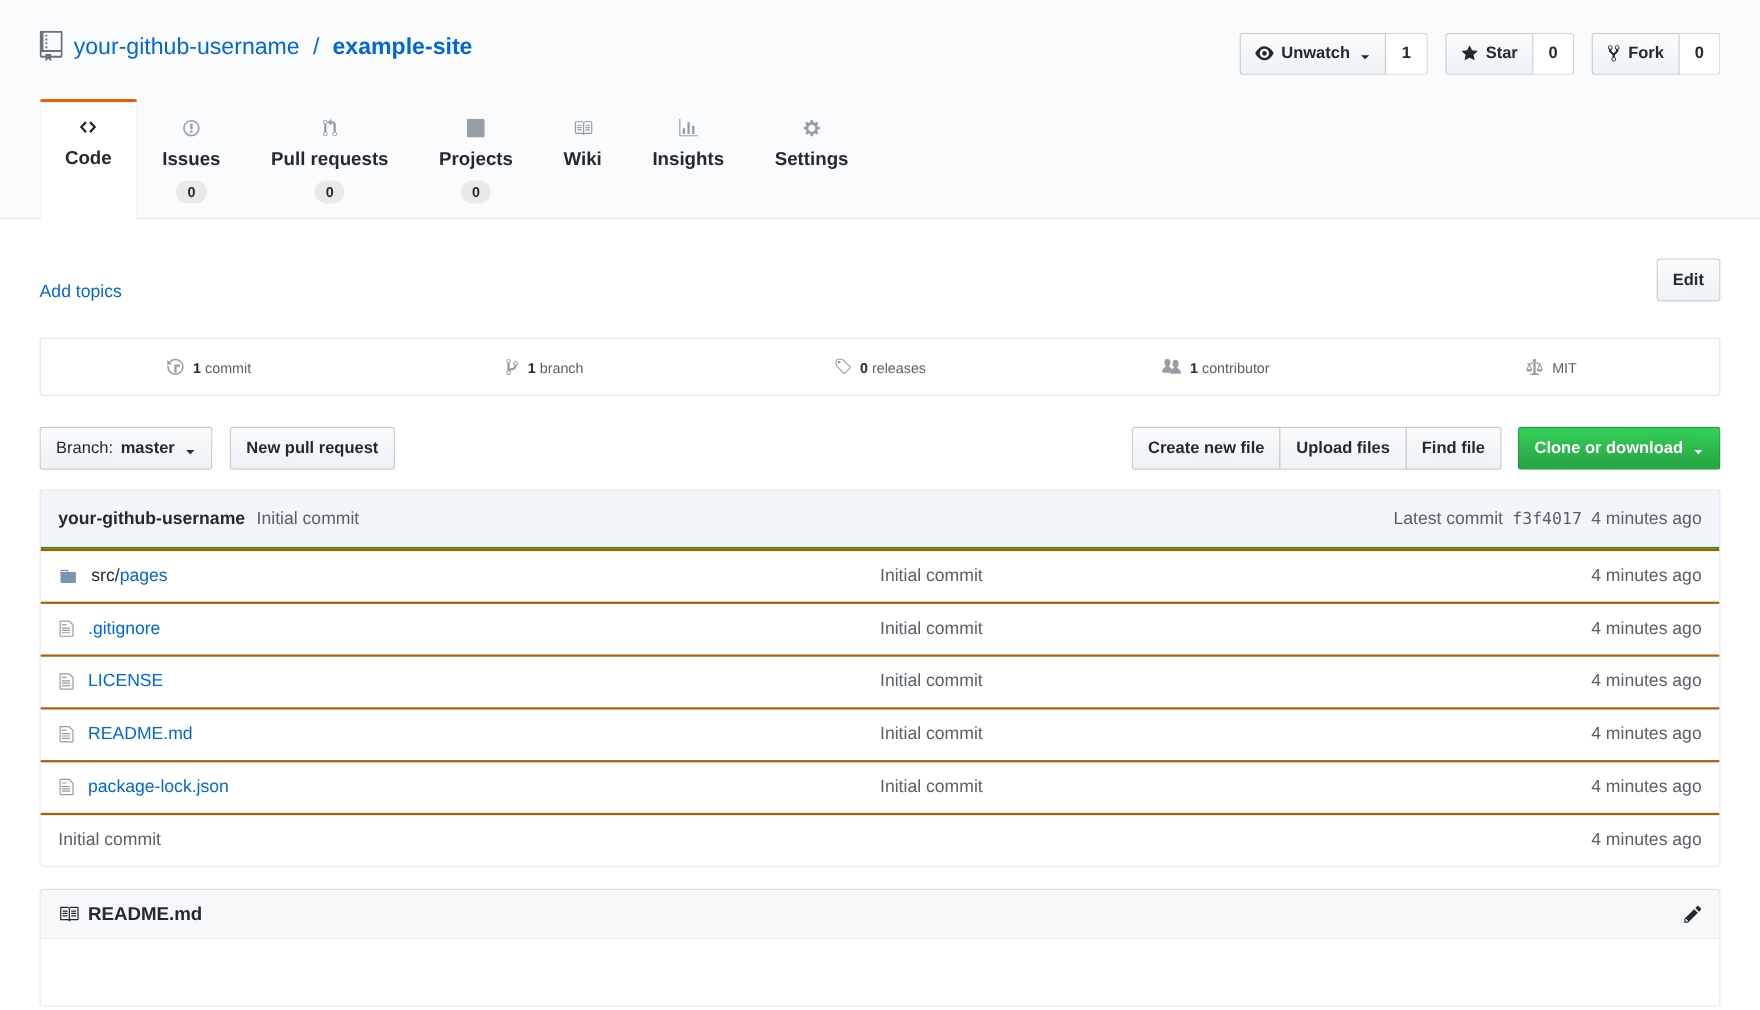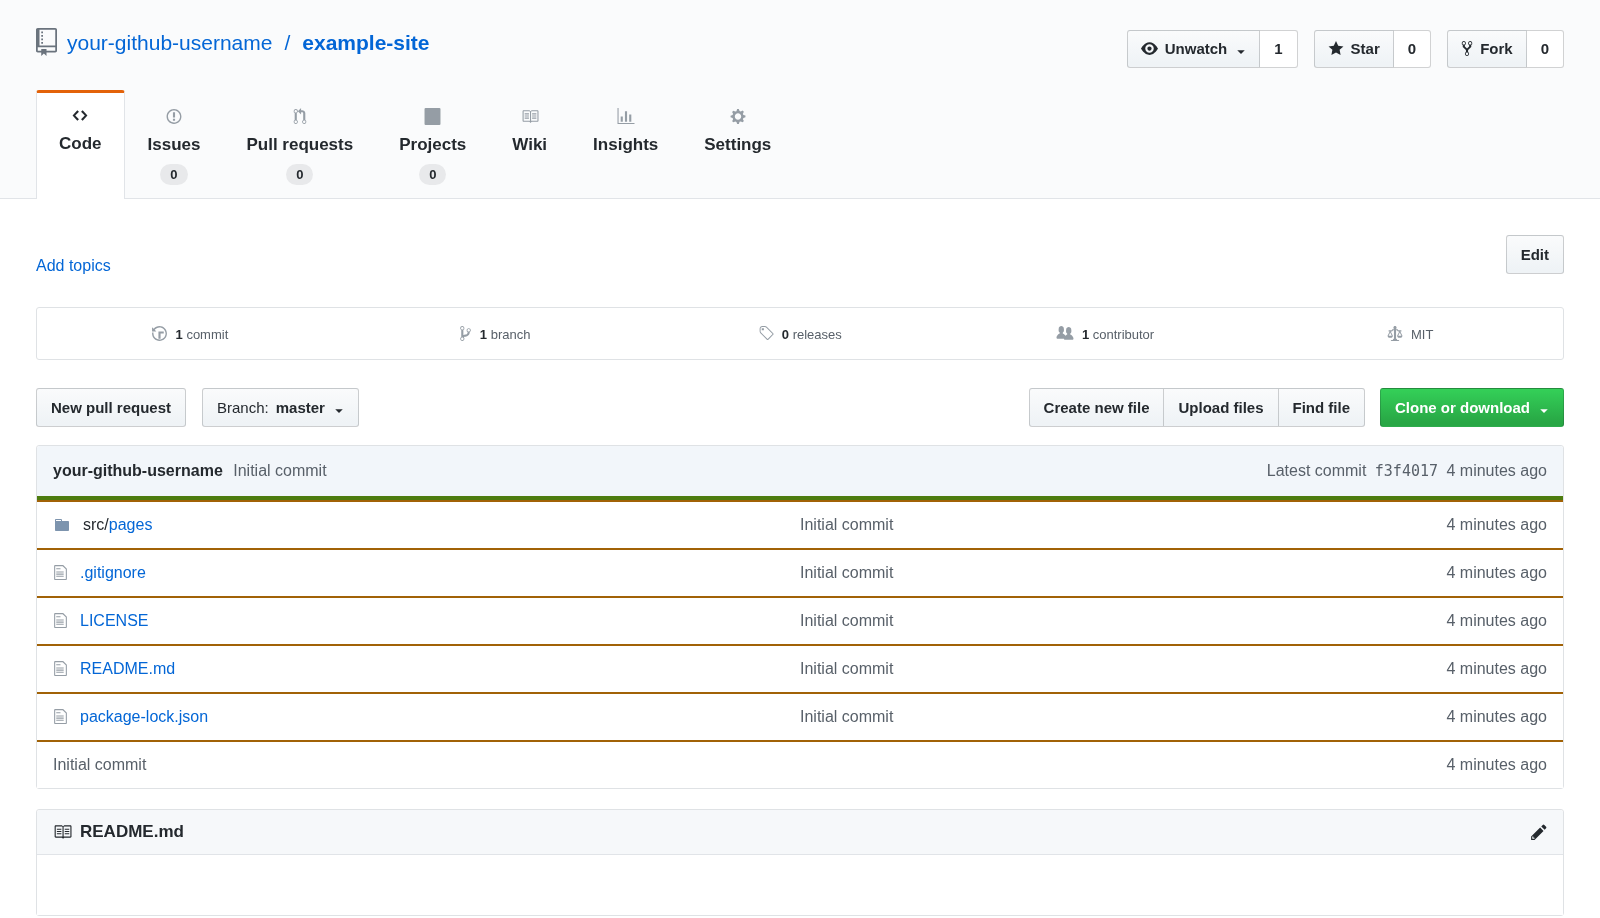--- a/index.html
+++ b/index.html
@@ -118,21 +118,21 @@
   .branch-label { font-weight:normal; }
   .branch-name { font-weight:bold; }
 
   
   .files-box { margin-top:18px; border:1px solid #dfe2e5; border-radius:3px; }
   .commit-tease {
     display:flex; justify-content:space-between; align-items:center;
     background:#f2f6fa;
     padding:16px 16px; font-size:16px;
     border-radius:3px 3px 0 0;
-    border-bottom:4px solid #4d7c0f;
+    border-bottom:2px solid #4d7c0f;
   }
   .commit-author { font-weight:bold; color:#24292e; }
   .commit-msg { color:#586069; margin-left:6px; }
   .commit-meta { color:#586069; }
   .commit-sha { font-family:"DejaVu Sans Mono", monospace; font-size:15px; color:#586069; margin:0 4px; }
 
   .file-row {
     display:flex; align-items:center;
     padding:14px 16px; font-size:16px;
     border-top:2px solid #a16207;
@@ -339,30 +339,30 @@
             <path d="M7 4c-.83 0-1.5-.67-1.5-1.5S6.17 1 7 1s1.5.67 1.5 1.5S7.83 4 7 4zm7 6c0 1.11-.89 2-2 2h-1c-1.11 0-2-.89-2-2l2-4h-1c-.55 0-1-.45-1-1H8v8c.42 0 1 .45 1 1h1c.42 0 1 .45 1 1H3c0-.55.58-1 1-1h1c0-.55.58-1 1-1h.03L6 5H5c0 .55-.45 1-1 1H3l2 4c0 1.11-.89 2-2 2H2c-1.11 0-2-.89-2-2l2-4H1V5h3c0-.55.45-1 1-1h4c.55 0 1 .45 1 1h3v1h-1l2 4zM2.5 7L1 10h3L2.5 7zM13 10l-1.5-3-1.5 3h3z"></path>
           </svg>
       </span>
       <span class="num"></span>
       <span>MIT</span>
     </a>
   </div>
 
   <div class="file-nav">
     <div class="file-nav-left">
-      <button class="btn">New pull request</button>
       <button class="btn">
         <span class="branch-label">Branch:</span>
         <span class="branch-name">master</span>
         <span class="caret">
           <svg width="10" height="10" viewBox="0 0 12 16">
               <path d="M0 5l6 6 6-6H0z"></path>
             </svg>
         </span>
       </button>
+      <button class="btn">New pull request</button>
     </div>
     <div class="file-nav-right">
       <div class="btn-group">
         <button class="btn">Create new file</button>
         <button class="btn">Upload files</button>
         <button class="btn">Find file</button>
       </div>
       <button class="btn btn-green">
         <span>Clone or download</span>
         <span class="caret">

